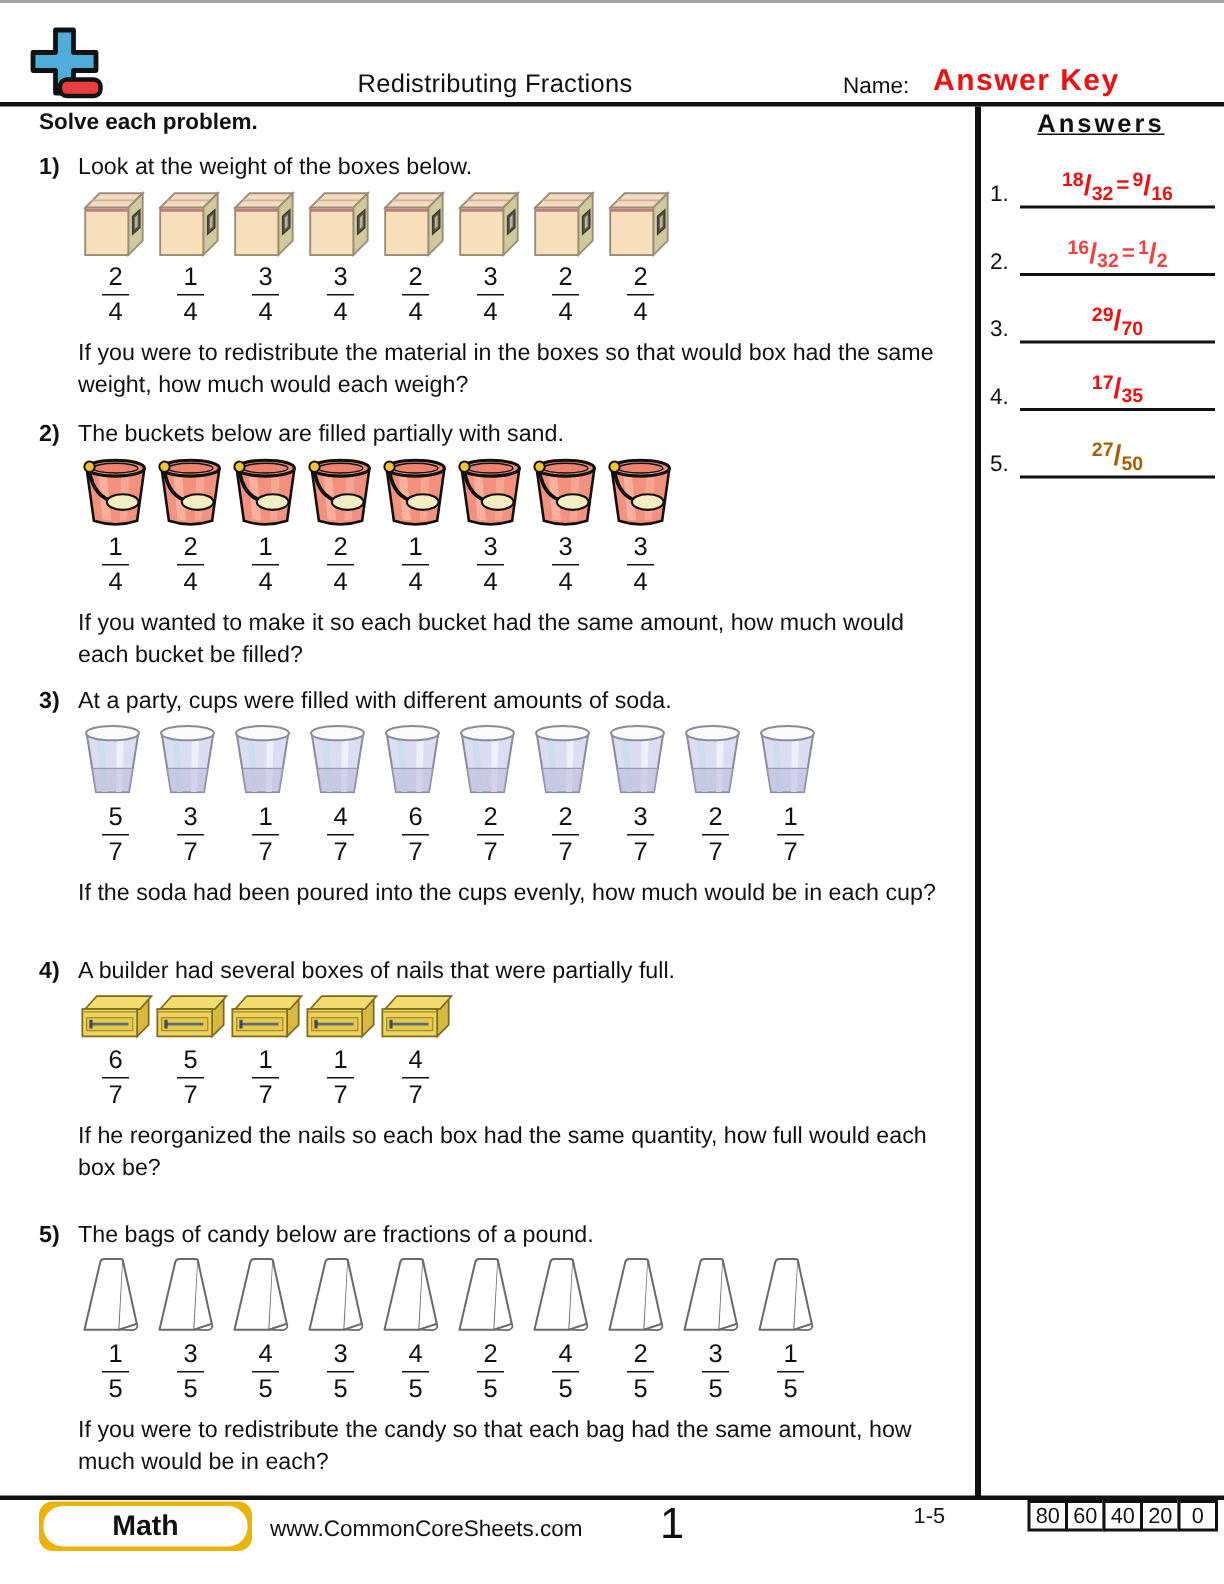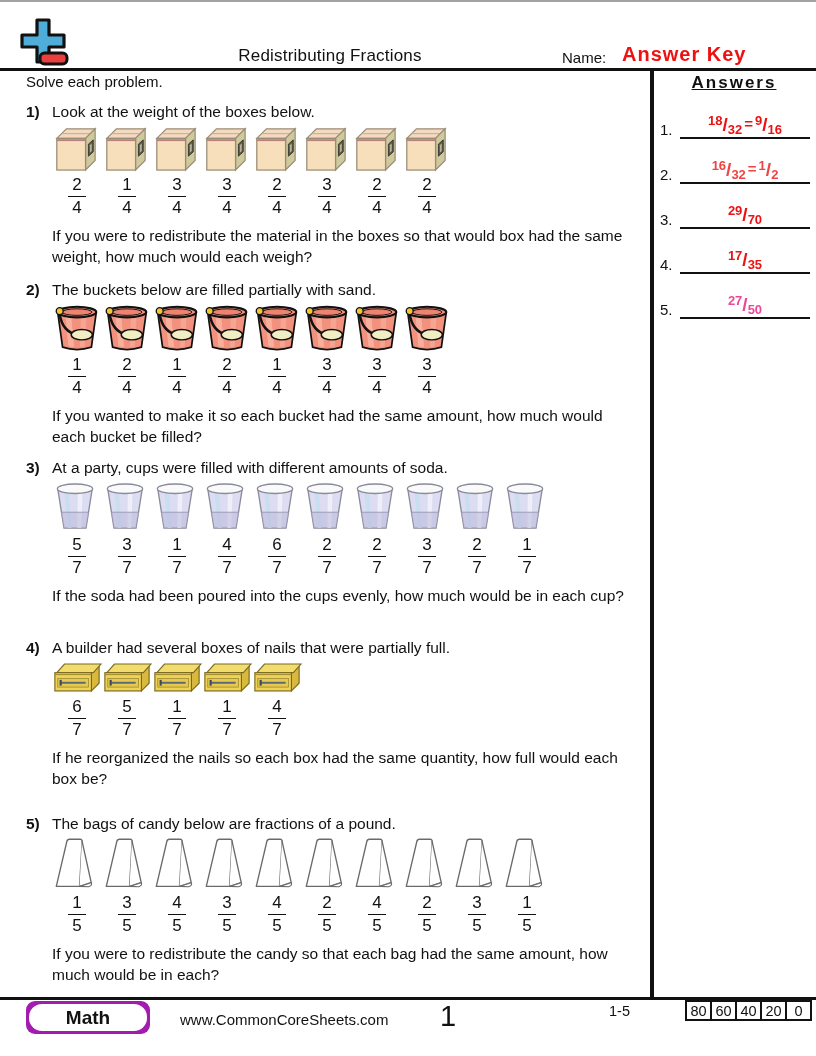--- a/index.html
+++ b/index.html
@@ -11,21 +11,21 @@
   }
 
   
   .logo { position:absolute; left:16px; top:13px; width:54px; height:54px; }
   .hdr-title { position:absolute; left:0; top:44px; width:660px; text-align:center;
     font-size:17px; letter-spacing:.2px; }
   .hdr-name { position:absolute; left:562px; top:47px; font-size:15px; }
   .hdr-key { position:absolute; left:622px; top:41px; font-size:20px; font-weight:bold;
     letter-spacing:1px; }
   .hdr-rule { position:absolute; left:0; top:66px; width:816px; height:3px; background:#111; }
-  .instructions { position:absolute; left:26px; top:71px; font-size:15px; font-weight:normal; }
+  .instructions { position:absolute; left:26px; top:71px; font-size:15px; font-weight:bold; }
 
   
   .col-sep { position:absolute; left:650px; top:69px; width:4px; height:927px;
     border-left:2px solid #111; border-right:2px solid #111; }
   .answers-title { position:absolute; left:660px; top:71px; width:148px; text-align:center;
     font-size:17px; font-weight:bold; letter-spacing:2px; text-decoration:underline; }
   .answers-list { position:absolute; left:660px; top:104px; width:150px; }
   .ans-item { display:flex; align-items:flex-end; height:33px; margin-bottom:12px; }
   .ans-num { font-size:15px; width:20px; padding-bottom:1px; }
   .ans-line { flex:1; border-bottom:2px solid #111; text-align:center; padding-bottom:1px;
@@ -45,22 +45,22 @@
   .icon-slot svg { display:block; }
   .fracs-row { display:flex; margin:3px 0 0 26px; }
   .frac { width:50px; flex:none; display:flex; flex-direction:column; align-items:center;
     font-size:17px; line-height:1.15; }
   .fn { border-bottom:1.6px solid #111; padding:0 4px 1px; }
   .fd { padding-top:1px; }
   .p-question { margin:9px 0 0 26px; width:586px; font-size:15.5px; line-height:1.3; }
 
   
   .foot-rule { position:absolute; left:0; top:995px; width:816px; height:3px; background:#111; }
-  .math-badge { position:absolute; left:26px; top:999px; width:124px; height:33px;
-    background:#a21caf; border-radius:9px; padding:3px;text-align:center; }
+  .math-badge { position:absolute; left:26px; top:999px; width:142px; height:33px;
+    background:#eab308; border-radius:9px; padding:3px;text-align:center; }
   .math-badge-inner { width:100%; height:100%; background:#fff; border-radius:13px;
     display:flex; align-items:center; justify-content:center;
     font-size:19px; font-weight:bold; color:#111; }
   .site { position:absolute; left:180px; top:1009px; font-size:15px; }
   .page-num { position:absolute; left:408px; top:998px; width:80px; text-align:center;
     font-size:29px; }
   .score-strip { position:absolute; right:4px; top:998px; display:flex; align-items:center;gap:48px; }
   .score-range { font-size:14.5px; margin-right:9px; }
   .score-cell { border:2px solid #111; margin-left:-2px; min-width:27px; height:21px;
     display:flex; align-items:center; justify-content:center; font-size:14.5px;
@@ -97,21 +97,21 @@
       <div class="ans-item">
         <span class="ans-num">3.</span>
         <span class="ans-line"><span class="ans-val" style="color:#ee1111"><span class="a-sup">29</span><span class="a-slash">/</span><span class="a-sub">70</span></span></span>
       </div>
       <div class="ans-item">
         <span class="ans-num">4.</span>
         <span class="ans-line"><span class="ans-val" style="color:#ee1111"><span class="a-sup">17</span><span class="a-slash">/</span><span class="a-sub">35</span></span></span>
       </div>
       <div class="ans-item">
         <span class="ans-num">5.</span>
-        <span class="ans-line"><span class="ans-val" style="color:#ec4899"><span class="a-sup">27</span><span class="a-slash">/</span><span class="a-sub">50</span></span></span>
+        <span class="ans-line"><span class="ans-val" style="color:#a16207"><span class="a-sup">27</span><span class="a-slash">/</span><span class="a-sub">50</span></span></span>
       </div>
     </div>
 
   <div id="problems-list">
   <div class="problem" style="top: 100px;">
     <div class="p-head">
       <span class="p-num">1)</span>
       <span class="p-prompt">Look at the weight of the boxes below.</span>
     </div>
     <div class="icons-row">

